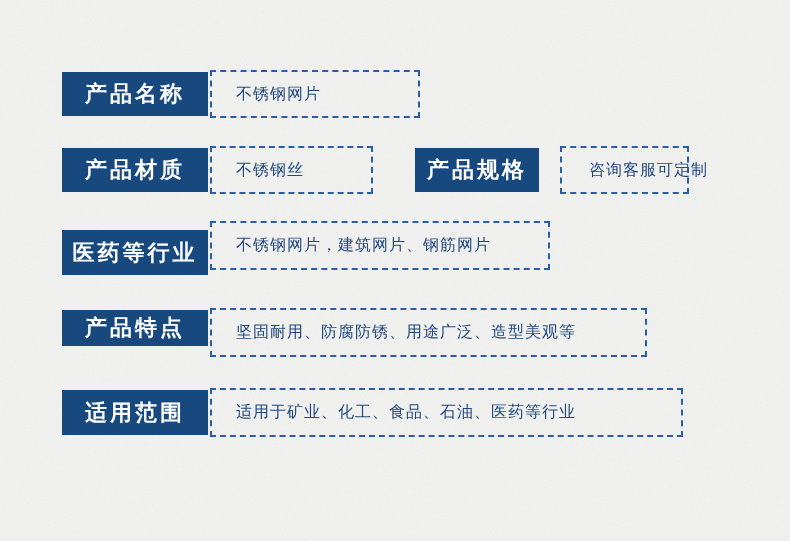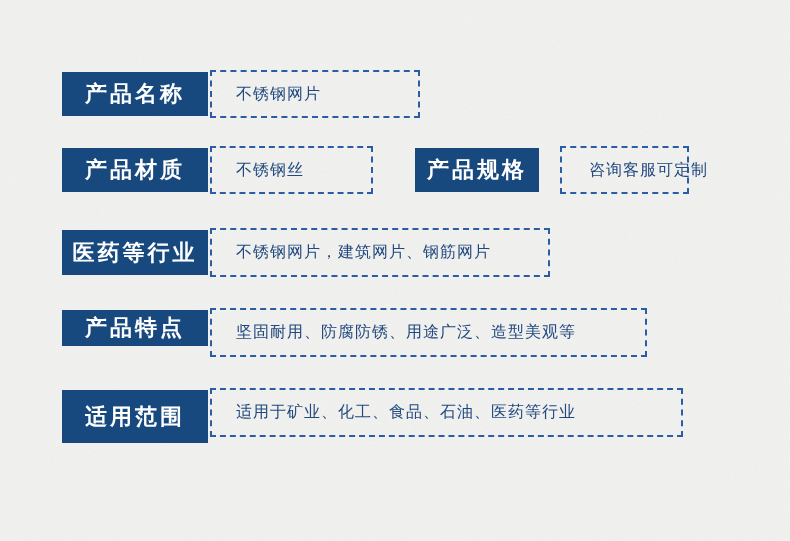--- a/index.html
+++ b/index.html
@@ -31,24 +31,24 @@
     z-index:1;
   }
   
   .r1l{top:72px;height:44px}
   .r1v{left:210px;top:70px;width:210px;height:48px}
   .r2l{top:148px;height:44px}
   .r2v{left:210px;top:146px;width:163px;height:48px}
   .r2bl{left:415px;width:124px;top:148px;height:44px}
   .r2bv{left:560px;top:146px;width:129px;height:48px;padding-left:27px}
   .r3l{top:230px;height:45px}
-  .r3v{left:210px;top:228px;width:340px;height:49px}
+  .r3v{left:210px;top:221px;width:340px;height:49px}
   .r4l{top:310px;height:36px}
   .r4v{left:210px;top:308px;width:437px;height:49px}
-  .r5l{top:390px;height:53px}
+  .r5l{top:390px;height:45px}
   .r5v{left:210px;top:388px;width:473px;height:49px}
 </style>
 </head>
 <body>
 
 <div>
 
   <svg class="noise" width="790" height="541" xmlns="http://www.w3.org/2000/svg">
     <filter id="grain">
       <feTurbulence type="fractalNoise" baseFrequency="0.9" numOctaves="2" stitchTiles="stitch"></feTurbulence>

